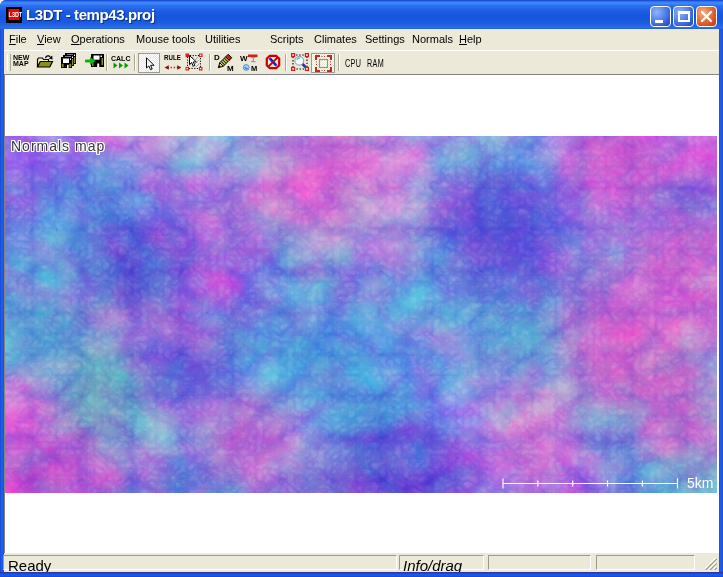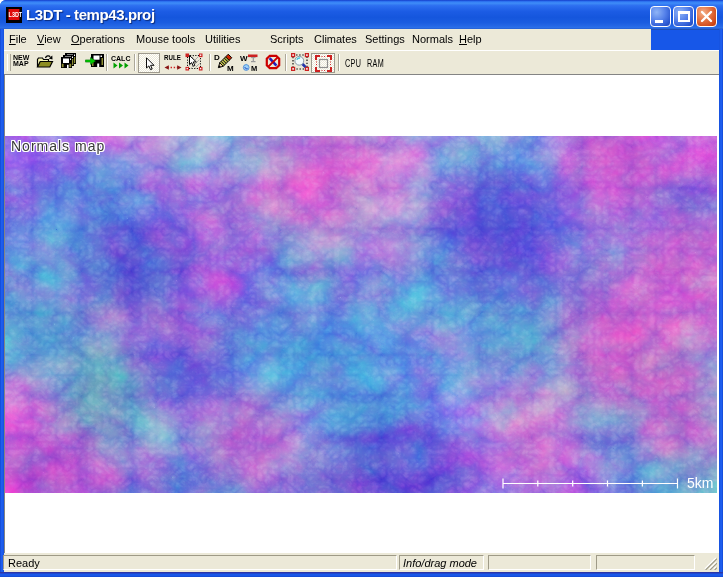--- a/index.html
+++ b/index.html
@@ -13,31 +13,31 @@
  font-size:7px;font-weight:bold;text-align:center;line-height:11px;transform:scaleX(0.78);transform-origin:center;}
 .ttext{position:absolute;left:26px;top:6px;color:#fff;font-size:15px;font-weight:bold;letter-spacing:-0.4px;
  text-shadow:1px 1px 1px #0a2a7a;}
 .wbtn{position:absolute;top:6px;width:21px;height:21px;border-radius:4px;border:1px solid #fff;box-sizing:border-box;}
 .wbtn.min{left:650px;background:radial-gradient(circle at 30% 28%,#8fb4f6 0%,#5581ea 45%,#2a57d0 80%,#1d46bc 100%);}
 .wbtn.max{left:673px;background:radial-gradient(circle at 30% 28%,#8fb4f6 0%,#5581ea 45%,#2a57d0 80%,#1d46bc 100%);}
 .wbtn.cls{left:696px;background:radial-gradient(circle at 32% 30%,#f4b08a 0%,#e2703f 45%,#cc4212 85%,#bc3a0c 100%);}
 .glyph-min{position:absolute;left:4px;top:13px;width:8px;height:3px;background:#fff;}
 .glyph-max{position:absolute;left:4px;top:4px;width:12px;height:11px;border:2px solid #fff;border-top-width:3px;box-sizing:border-box;}
 .glyph-x{position:absolute;left:0;top:0;width:19px;height:19px;}
-.menubar{position:absolute;left:4px;top:29px;width:647px;height:21px;background:#ece9d8;color:#000;font-size:11px;}
+.menubar{position:absolute;left:4px;top:29px;width:715px;height:21px;background:#ece9d8;color:#000;font-size:11px;}
 .menubar span{position:absolute;top:4px;}
 .menubar u{text-decoration:underline;}
 .toolbar{position:absolute;left:4px;top:50px;width:715px;height:24px;background:#ece9d8;border-top:1px solid #fff;box-sizing:border-box;}
 .tsep{position:absolute;top:3px;width:1px;height:17px;background:#aca899;border-right:1px solid #fff;}
 .tbtn{position:absolute;top:2px;height:20px;background:repeating-conic-gradient(#fff 0 25%,#ece9d8 0 50%) 0 0/2px 2px;border:1px solid #9e9a8e;box-sizing:border-box;}
 .client{position:absolute;left:4px;top:74px;width:715px;height:479px;background:#fff;border-left:1px solid #848484;border-top:1px solid #848484;box-sizing:border-box;}
 .map{position:absolute;left:0px;top:61px;width:712px;height:357px;overflow:hidden;}
 .nmlabel{position:absolute;left:6px;top:2px;font-size:14px;letter-spacing:1px;color:#3a3a3a;
  text-shadow:-1px -1px 0 #fff,1px -1px 0 #fff,-1px 1px 0 #fff,1px 1px 0 #fff,-1px 0 0 #fff,1px 0 0 #fff,0 -1px 0 #fff,0 1px 0 #fff;}
-.statusbar{position:absolute;left:4px;top:553px;width:715px;height:25px;background:#ece9d8;font-size:11px;color:#000;}
+.statusbar{position:absolute;left:4px;top:553px;width:715px;height:25px;background:#ece9d8;font-size:15px;color:#000;}
 .spane{position:absolute;top:2px;height:15px;border:1px solid;border-color:#9e9a87 #fff #fff #9e9a87;box-sizing:border-box;}
 .bborder{position:absolute;left:0;top:572px;width:723px;height:5px;background:linear-gradient(180deg,#27309c 0,#2d3cb4 1px,#1853e6 2px,#1c5cee 3px,#1348d0 5px);}
 .lborder{position:absolute;left:0;top:29px;width:4px;height:548px;background:linear-gradient(90deg,#1042c8 0,#1c5cee 1px,#2060f0 2px,#1450dc 4px);}
 .rborder{position:absolute;left:719px;top:29px;width:4px;height:548px;background:linear-gradient(270deg,#1042c8 0,#1c5cee 1px,#2060f0 2px,#1450dc 4px);}
 .ticonlabel{font-size:7px;font-weight:bold;line-height:7px;color:#000;letter-spacing:0;}
 </style>
 </head>
 <body>
 <div class="win"></div>
 <div class="titlebar">

